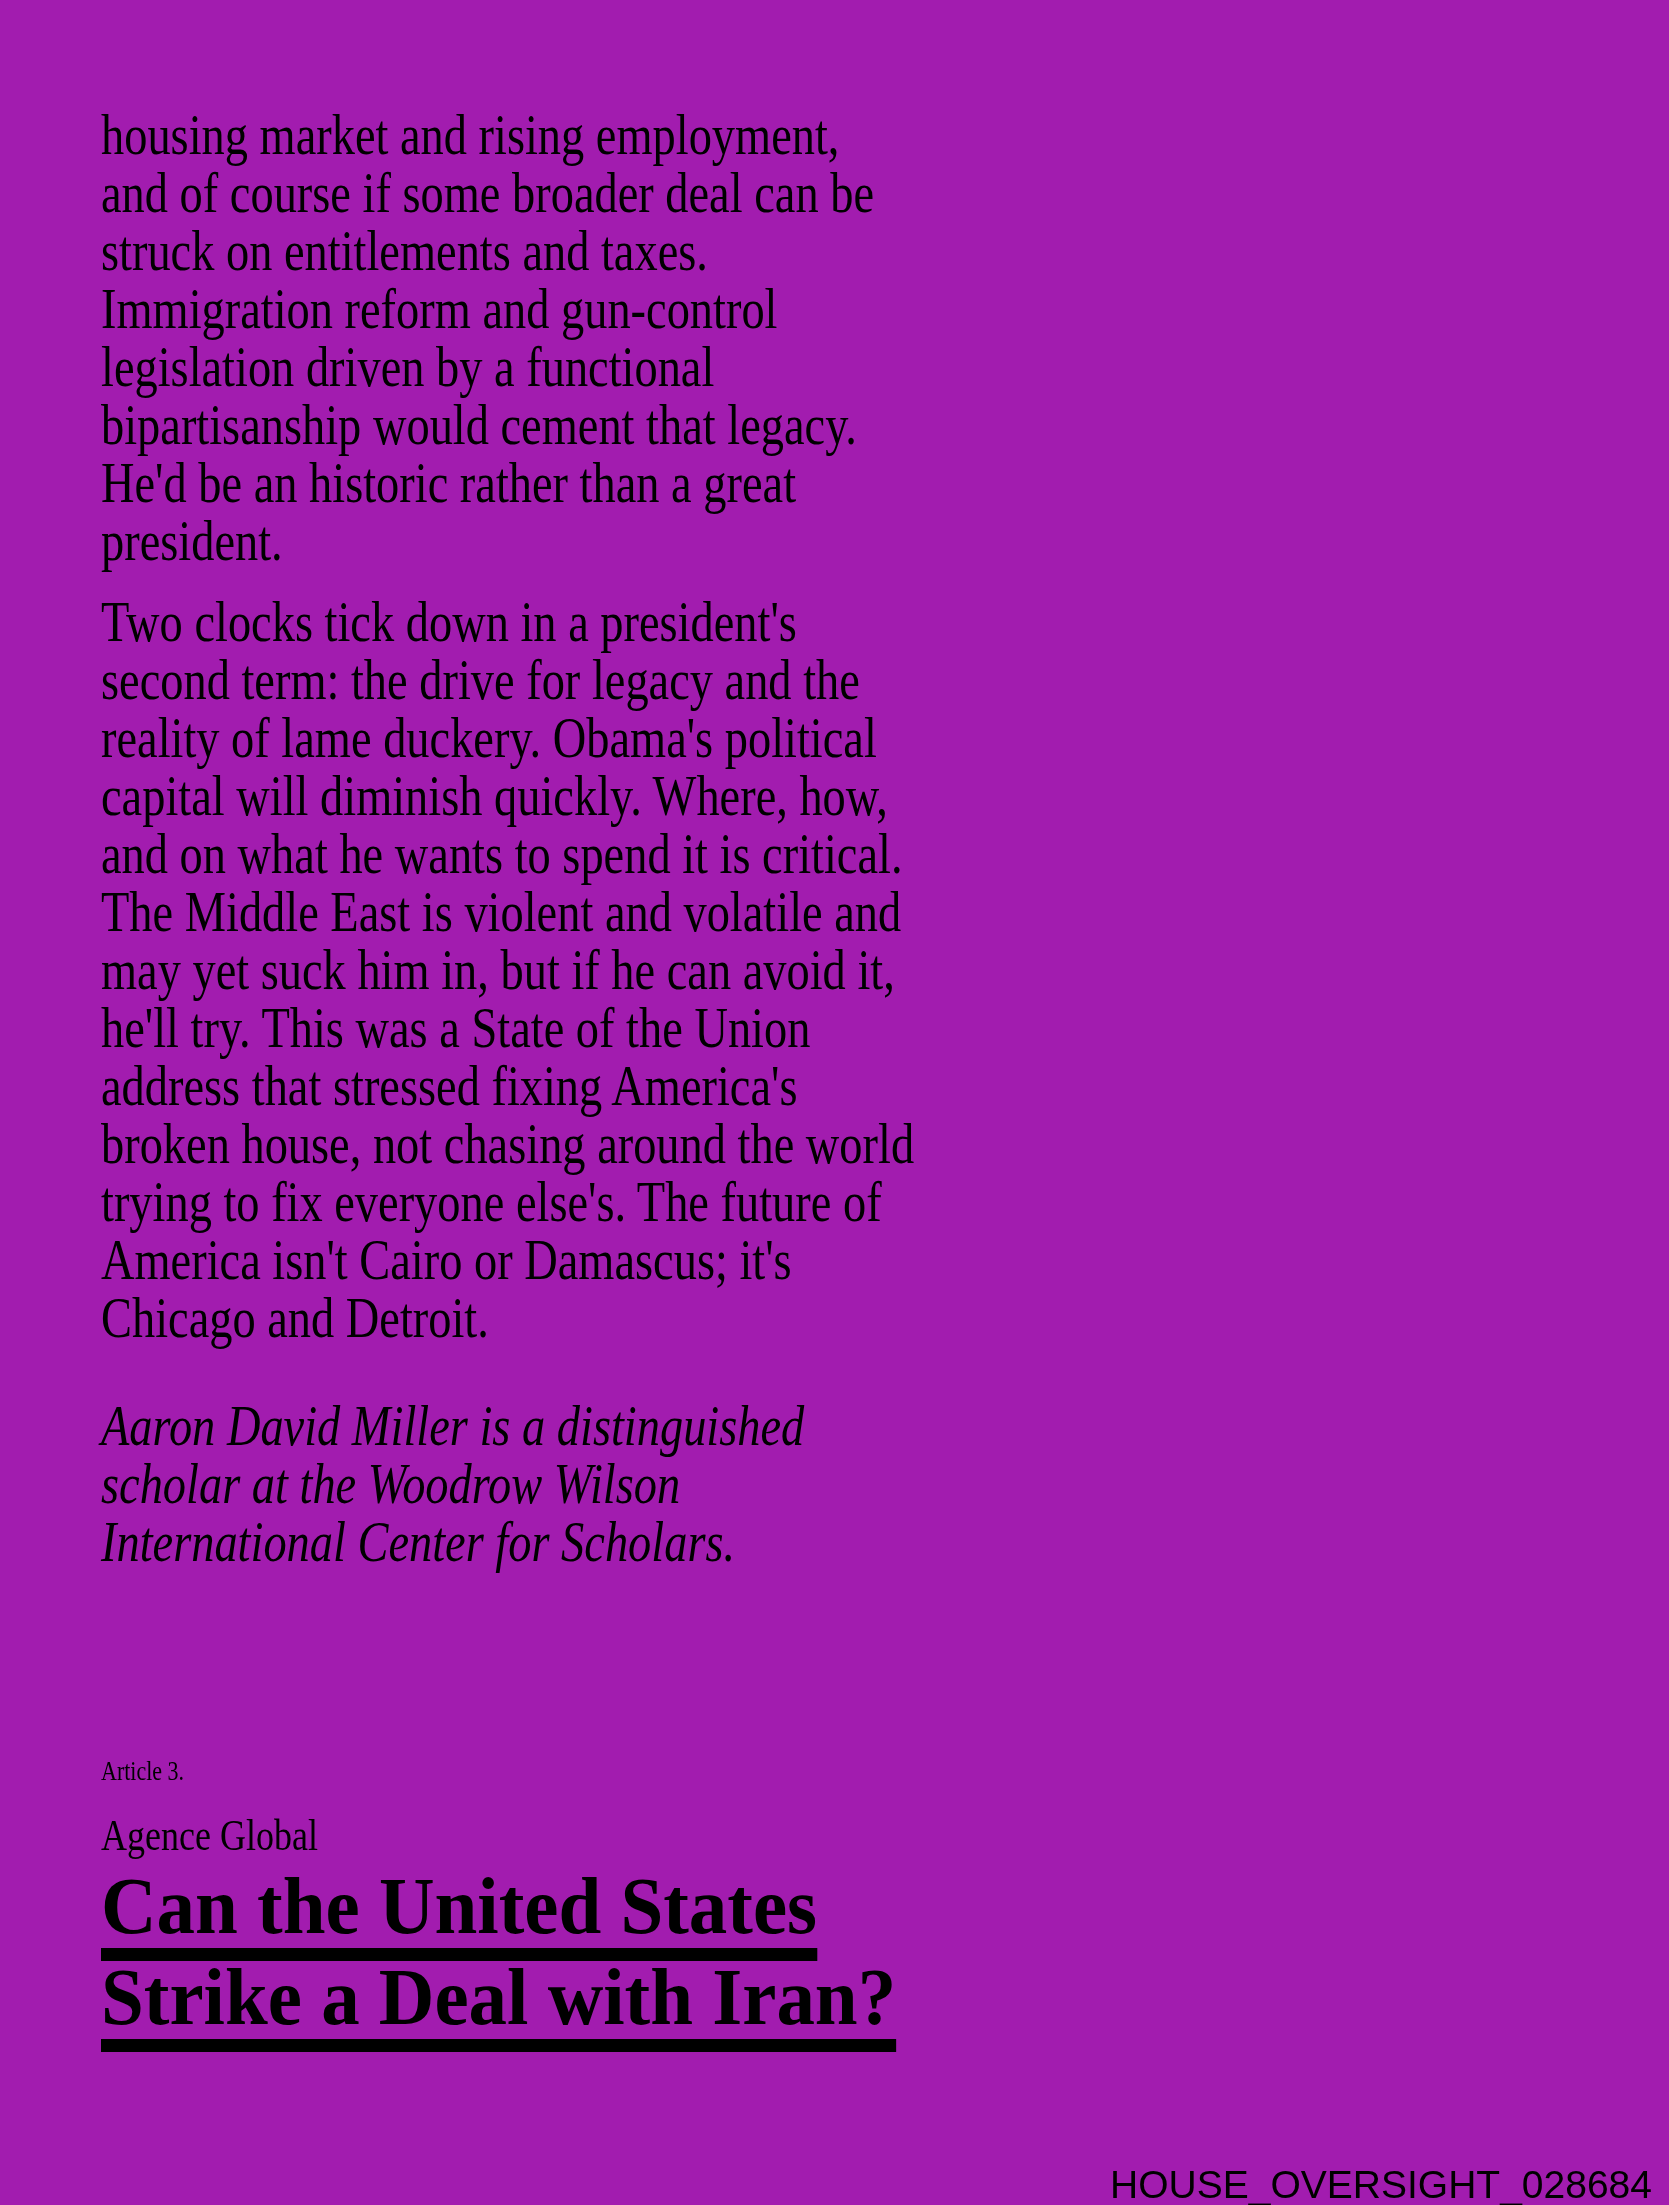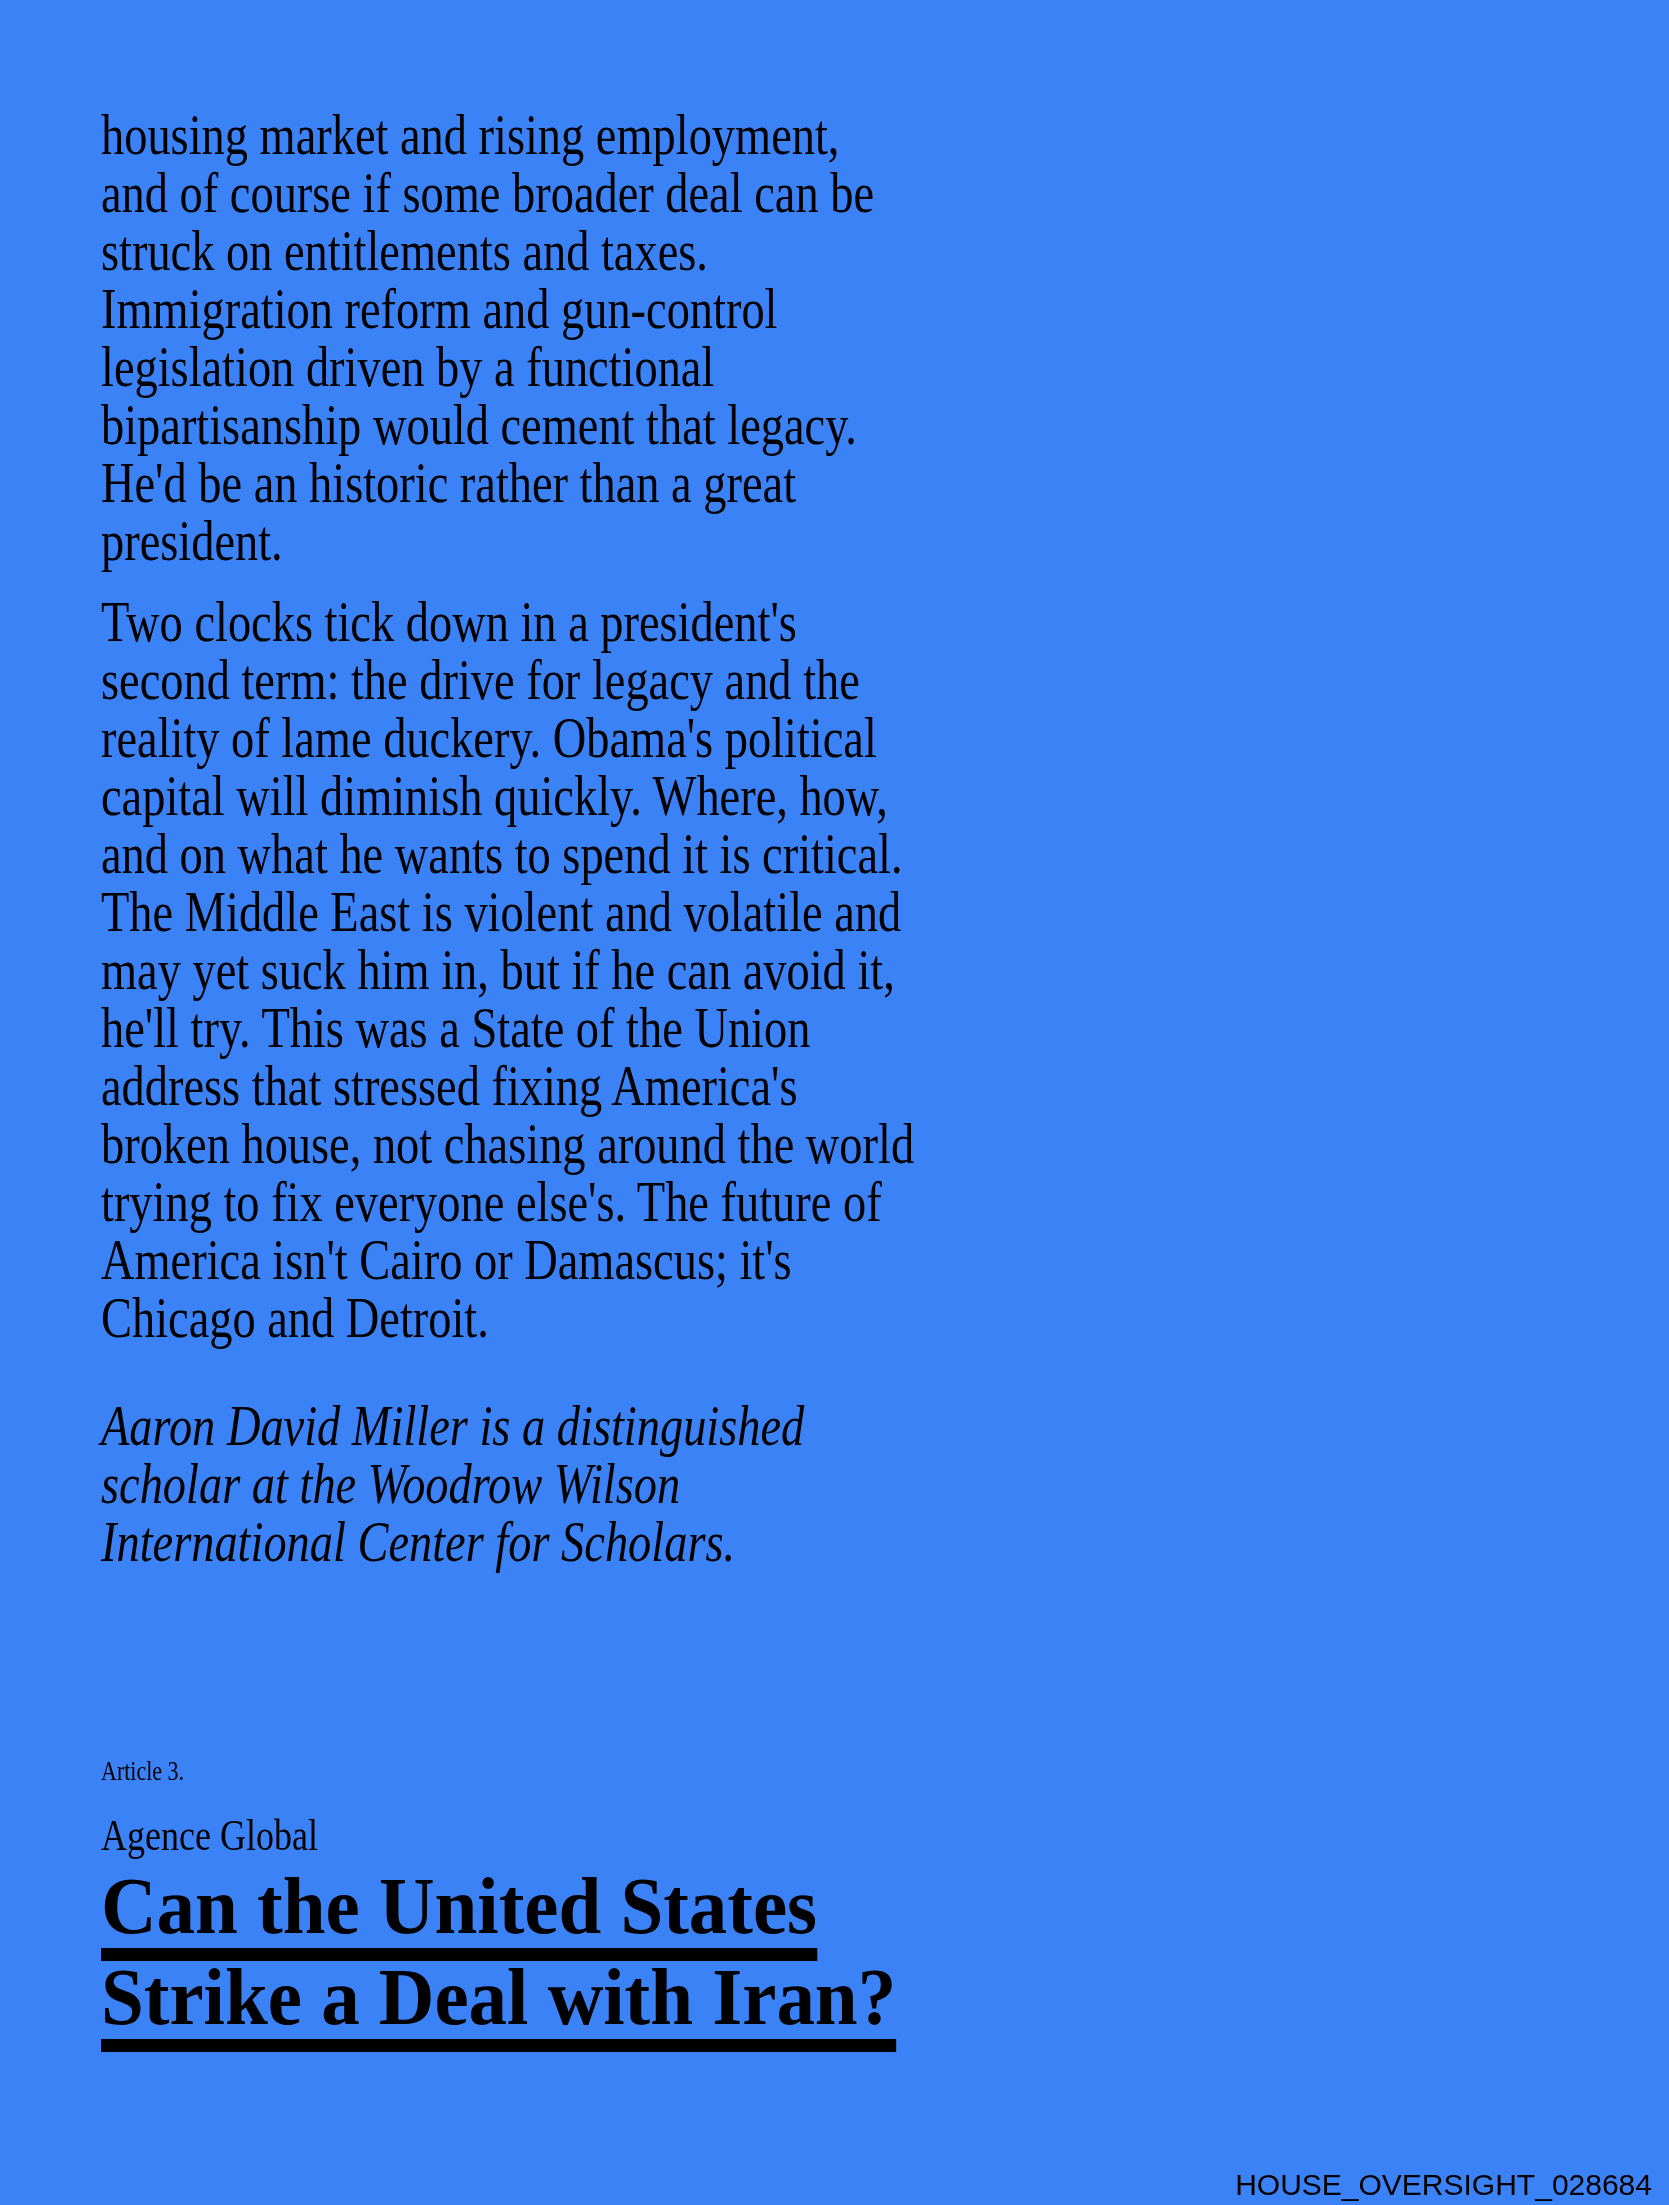--- a/index.html
+++ b/index.html
@@ -4,21 +4,21 @@
 <style>
   html, body {
     margin: 0;
     padding: 0;
     background: #ffffff;
   }
   .page {
     position: relative;
     width: 1669px;
     height: 2205px;
-    background: #3b82f6;
+    background: #a21caf;
     overflow: hidden;
     color: #000000;
     font-family: "Liberation Serif", serif;
   }
   
   .content {
     position: absolute;
     left: 101px;
     top: 0;
     width: 1571px;
@@ -66,21 +66,21 @@
     line-height: 73px;
     padding-bottom: 5.2px;
     border-bottom: 13px solid #000000;
     white-space: nowrap;
   }
   .footer-bates {
     position: absolute;
     right: 17px;
     bottom: 2.6px;
     font-family: "Liberation Sans", sans-serif;
-    font-size: 30px;
+    font-size: 39px;
     line-height: 34px;
     white-space: nowrap;
   }
 </style>
 </head>
 <body>
 
 <div class="page">
   <div class="content">
 

